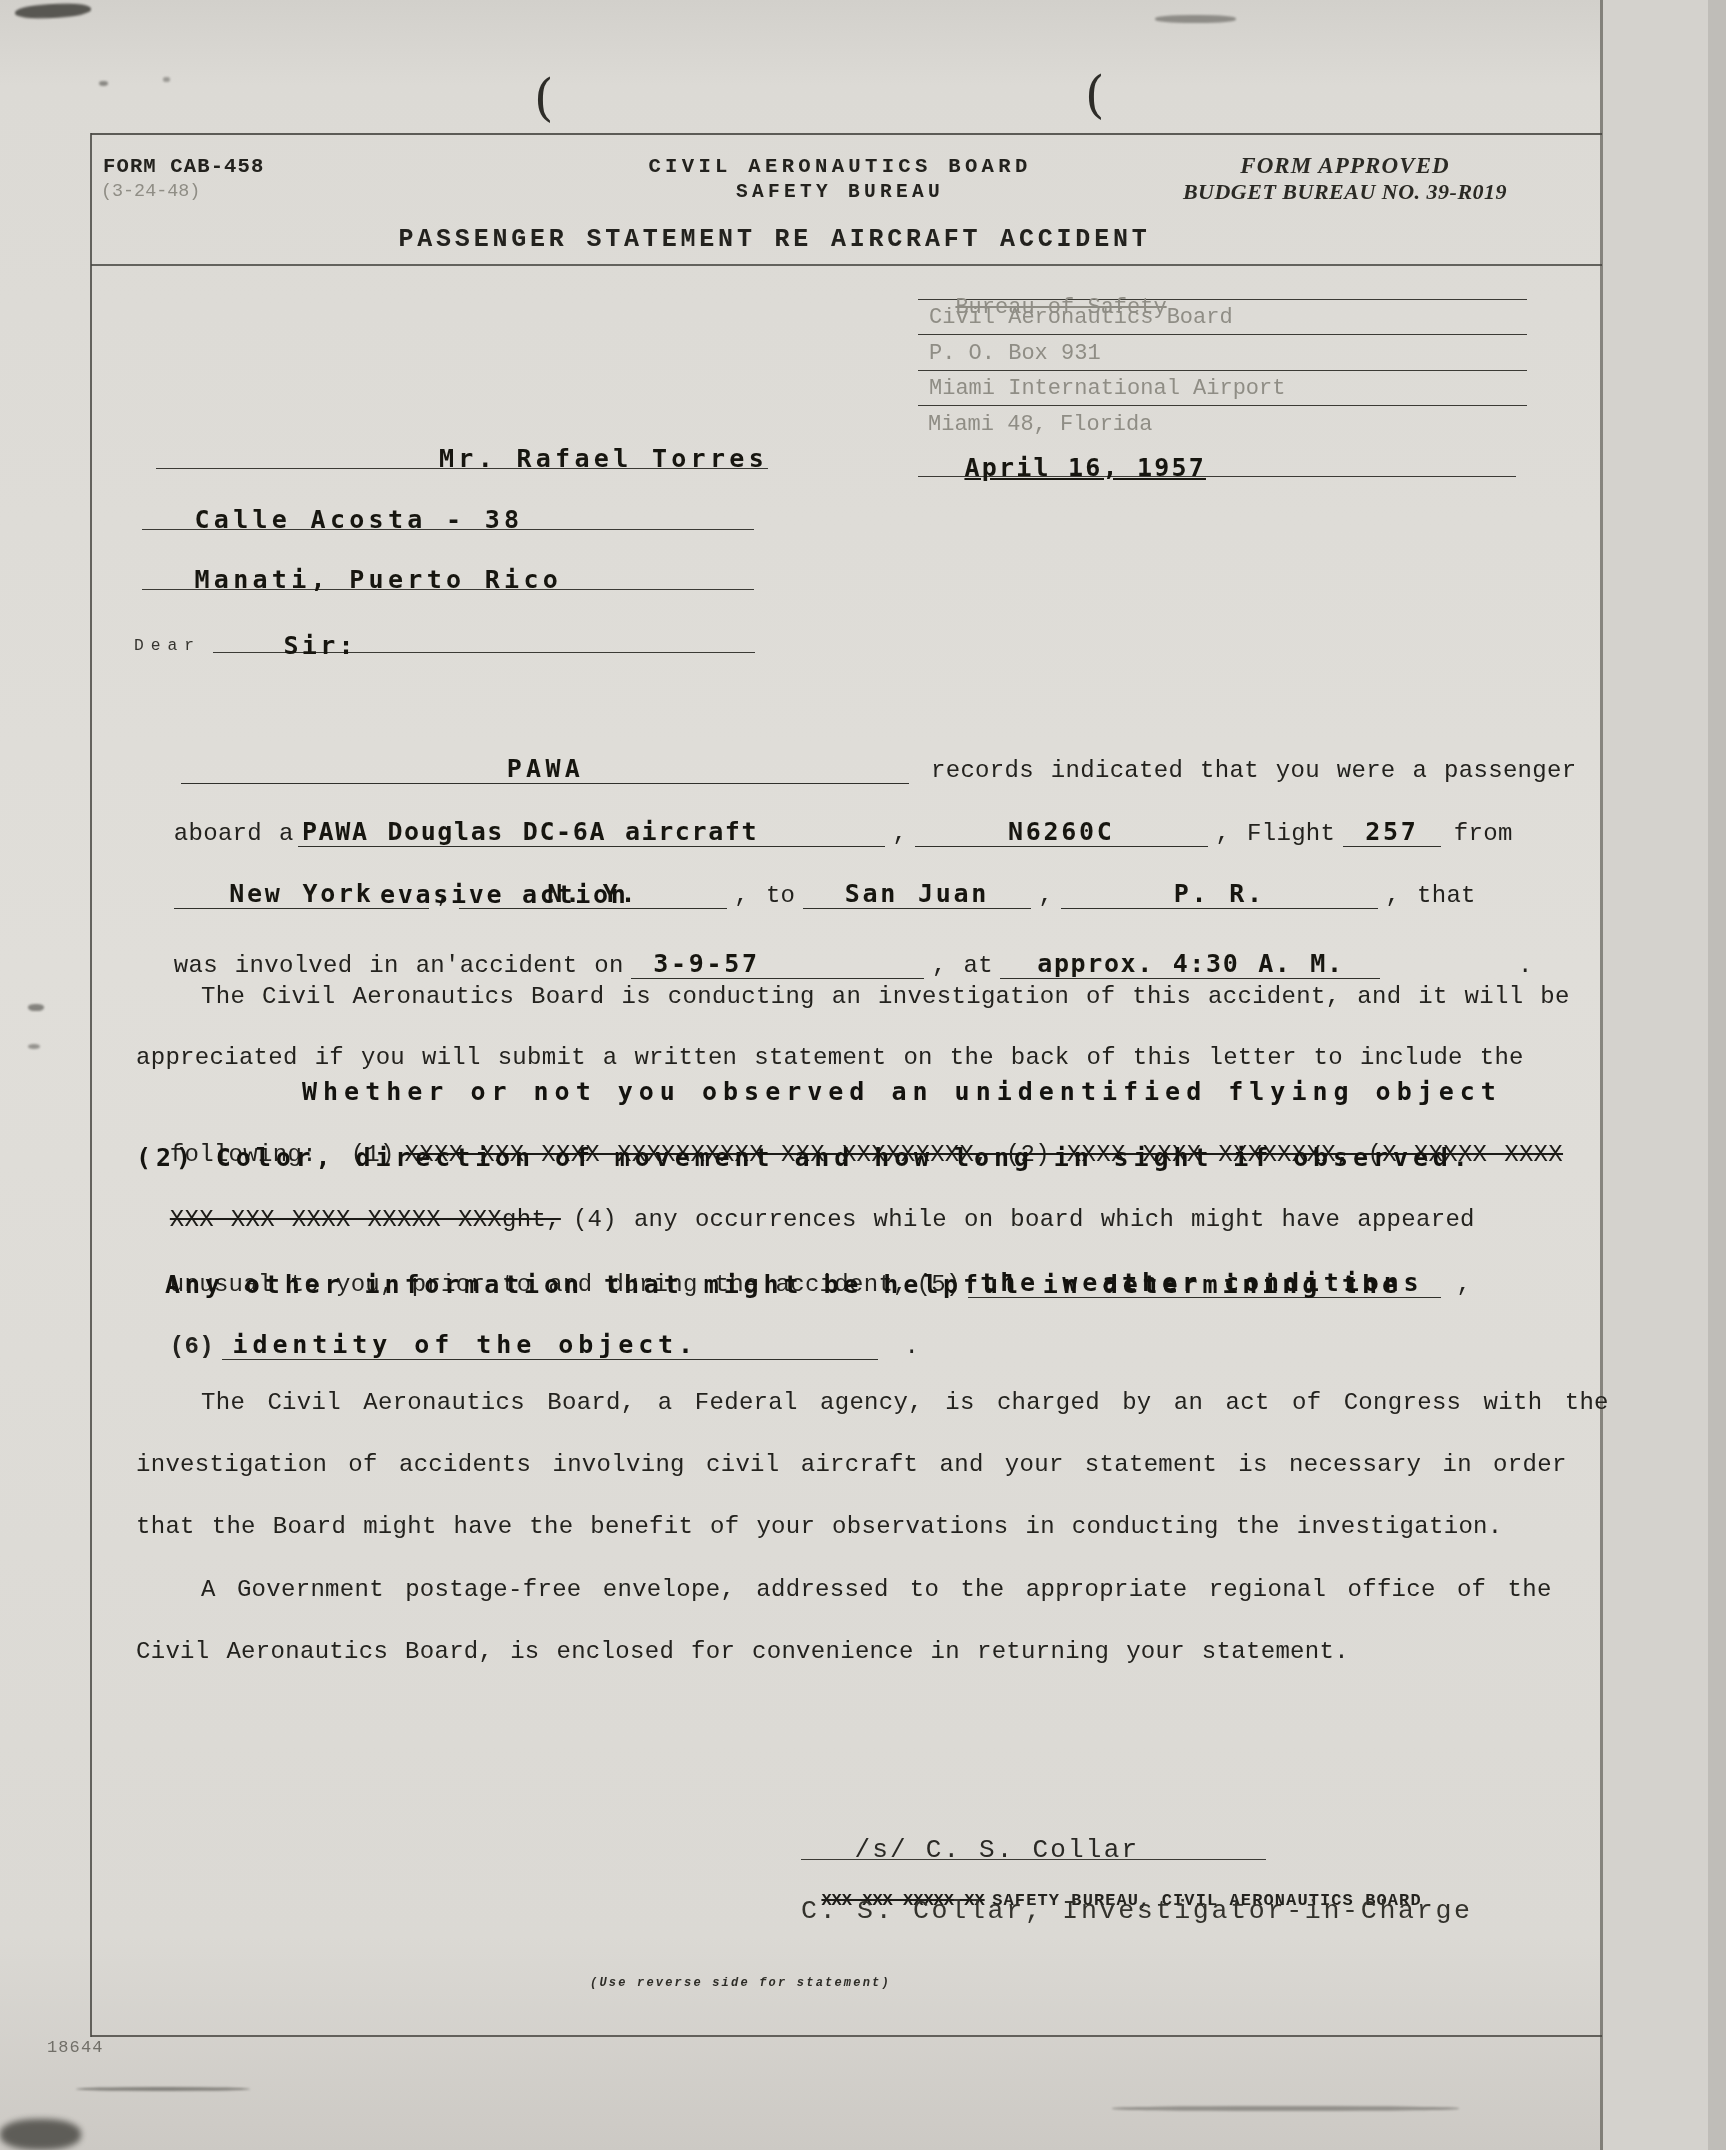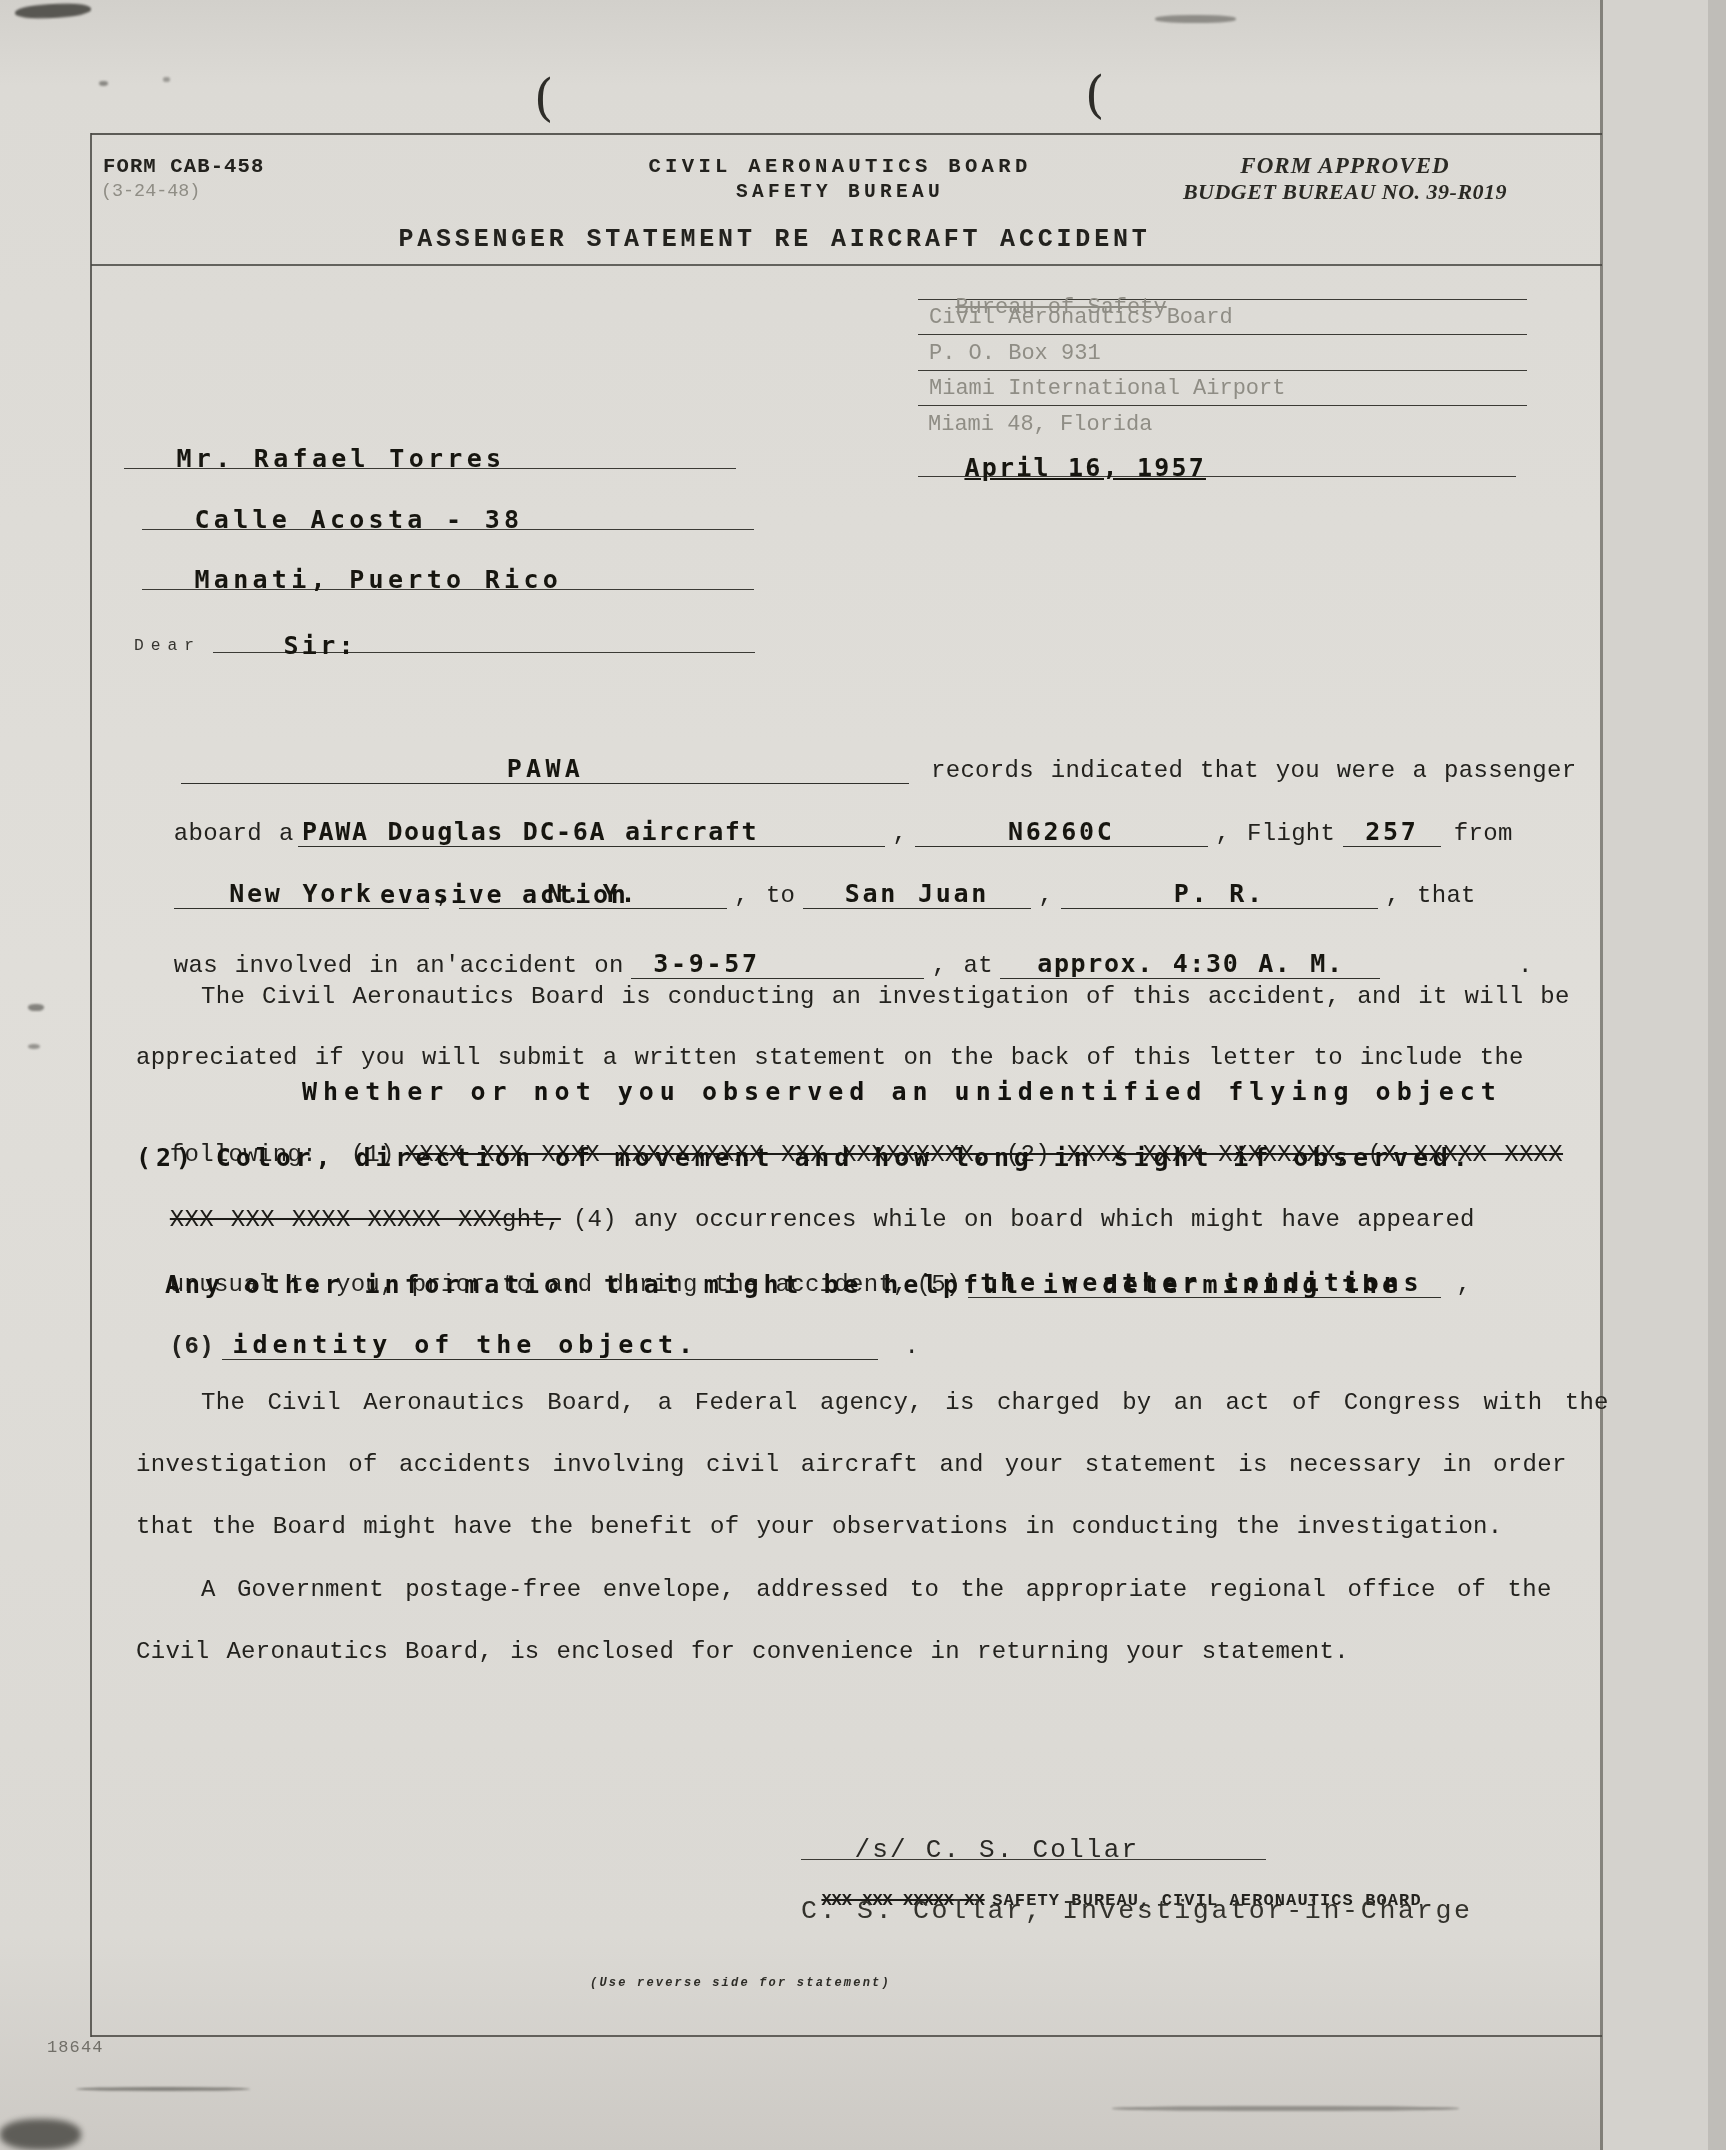--- a/index.html
+++ b/index.html
@@ -75,21 +75,21 @@
   <span class="faded struckline">Bureau of Safety</span>
 </div>
 <div class="t ruled faded" style="left:918px;top:305px;width:598px;font-size:22px;padding-left:11px;height:29px;">Civil Aeronautics Board</div>
 <div class="t ruled faded" style="left:918px;top:341px;width:598px;font-size:22px;padding-left:11px;height:29px;">P. O. Box 931</div>
 <div class="t ruled faded" style="left:918px;top:376px;width:598px;font-size:22px;padding-left:11px;height:29px;">Miami International Airport</div>
 <div class="t faded" style="left:928px;top:412px;font-size:22px;">Miami 48, Florida</div>
 <div class="t ruled" style="left:918px;top:443px;width:598px;height:33px;">
   <span class="fill" style="padding-left:36px;letter-spacing:2.2px;text-decoration:underline;">April 16, 1957</span>
 </div>
 
-<div class="t ruled" style="left:124px;top:434px;width:612px;height:34px;">
+<div class="t ruled" style="left:156px;top:434px;width:612px;height:34px;text-align:right;">
   <span class="fill" style="padding-left:42px;letter-spacing:4.3px;">Mr. Rafael Torres</span>
 </div>
 <div class="t ruled" style="left:142px;top:495px;width:612px;height:34px;">
   <span class="fill" style="padding-left:42px;letter-spacing:4.3px;">Calle Acosta - 38</span>
 </div>
 <div class="t ruled" style="left:142px;top:555px;width:612px;height:34px;">
   <span class="fill" style="padding-left:42px;letter-spacing:4.3px;">Manati, Puerto Rico</span>
 </div>
 
 <div class="t" style="left:134px;top:636px;font-size:16.3px;letter-spacing:7px;color:#35342f;">Dear</div>

